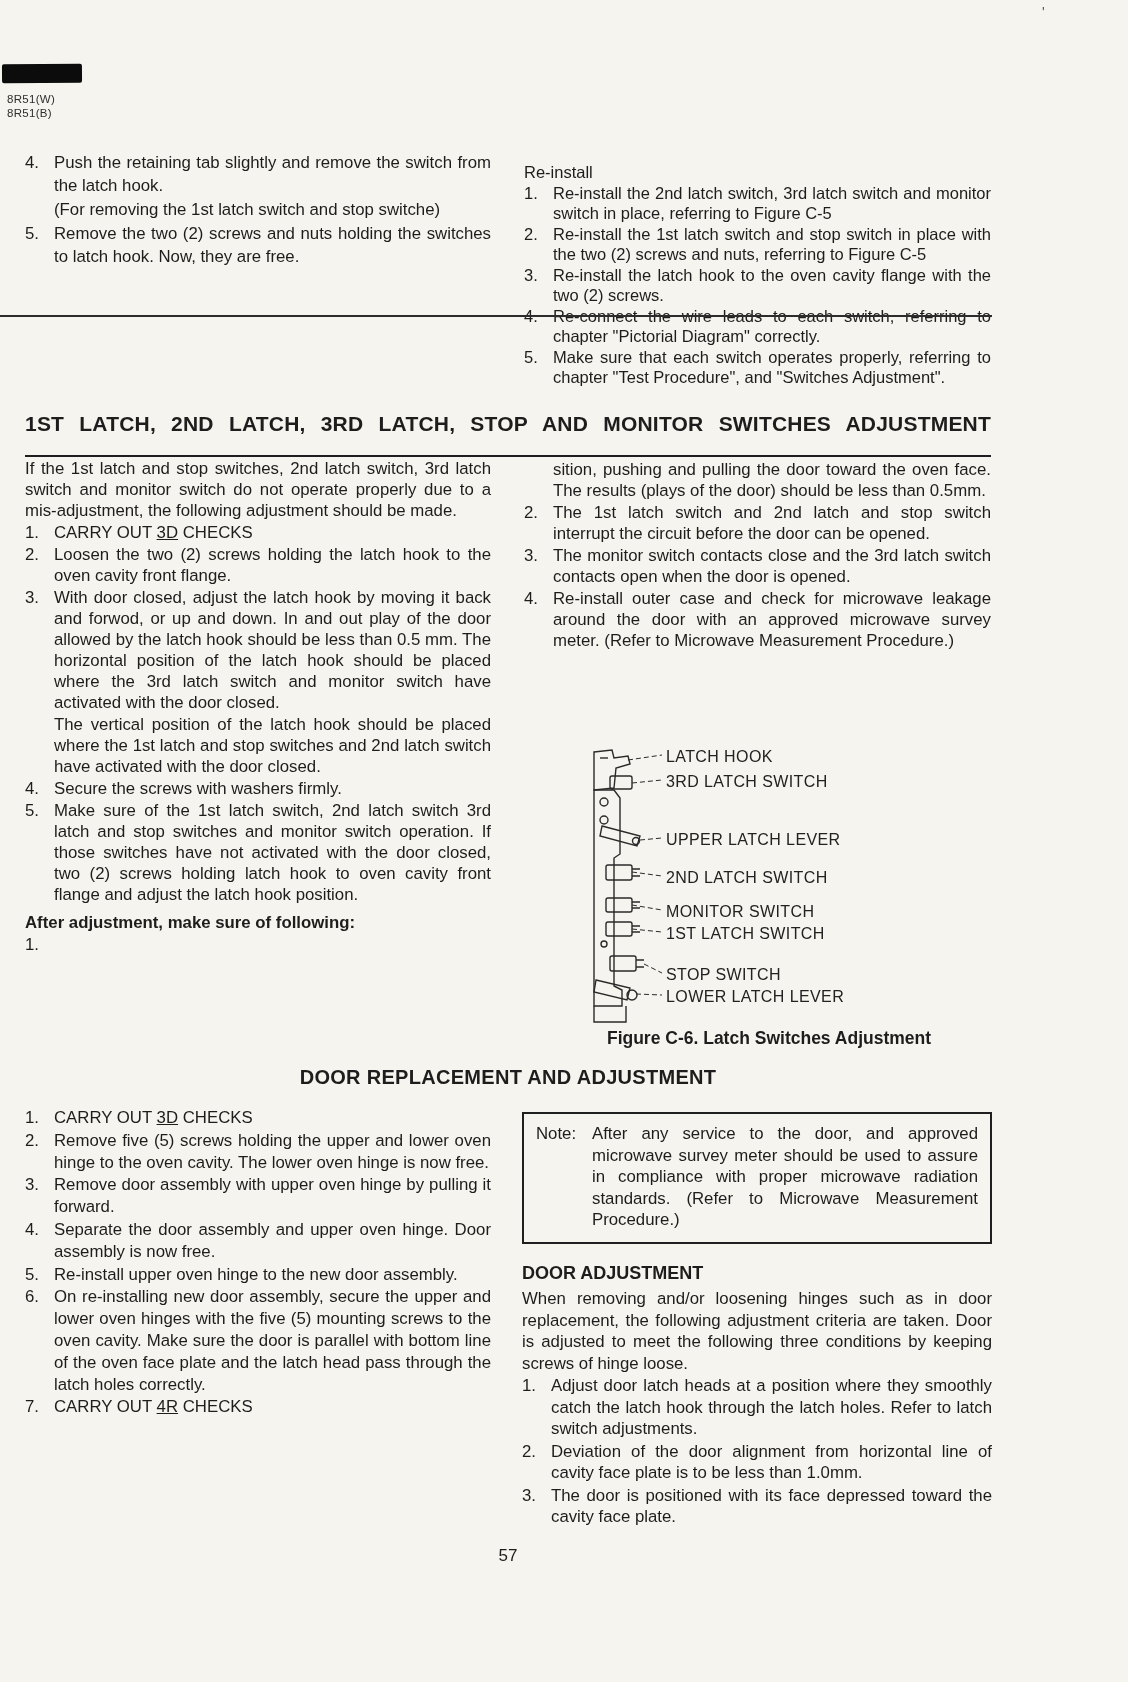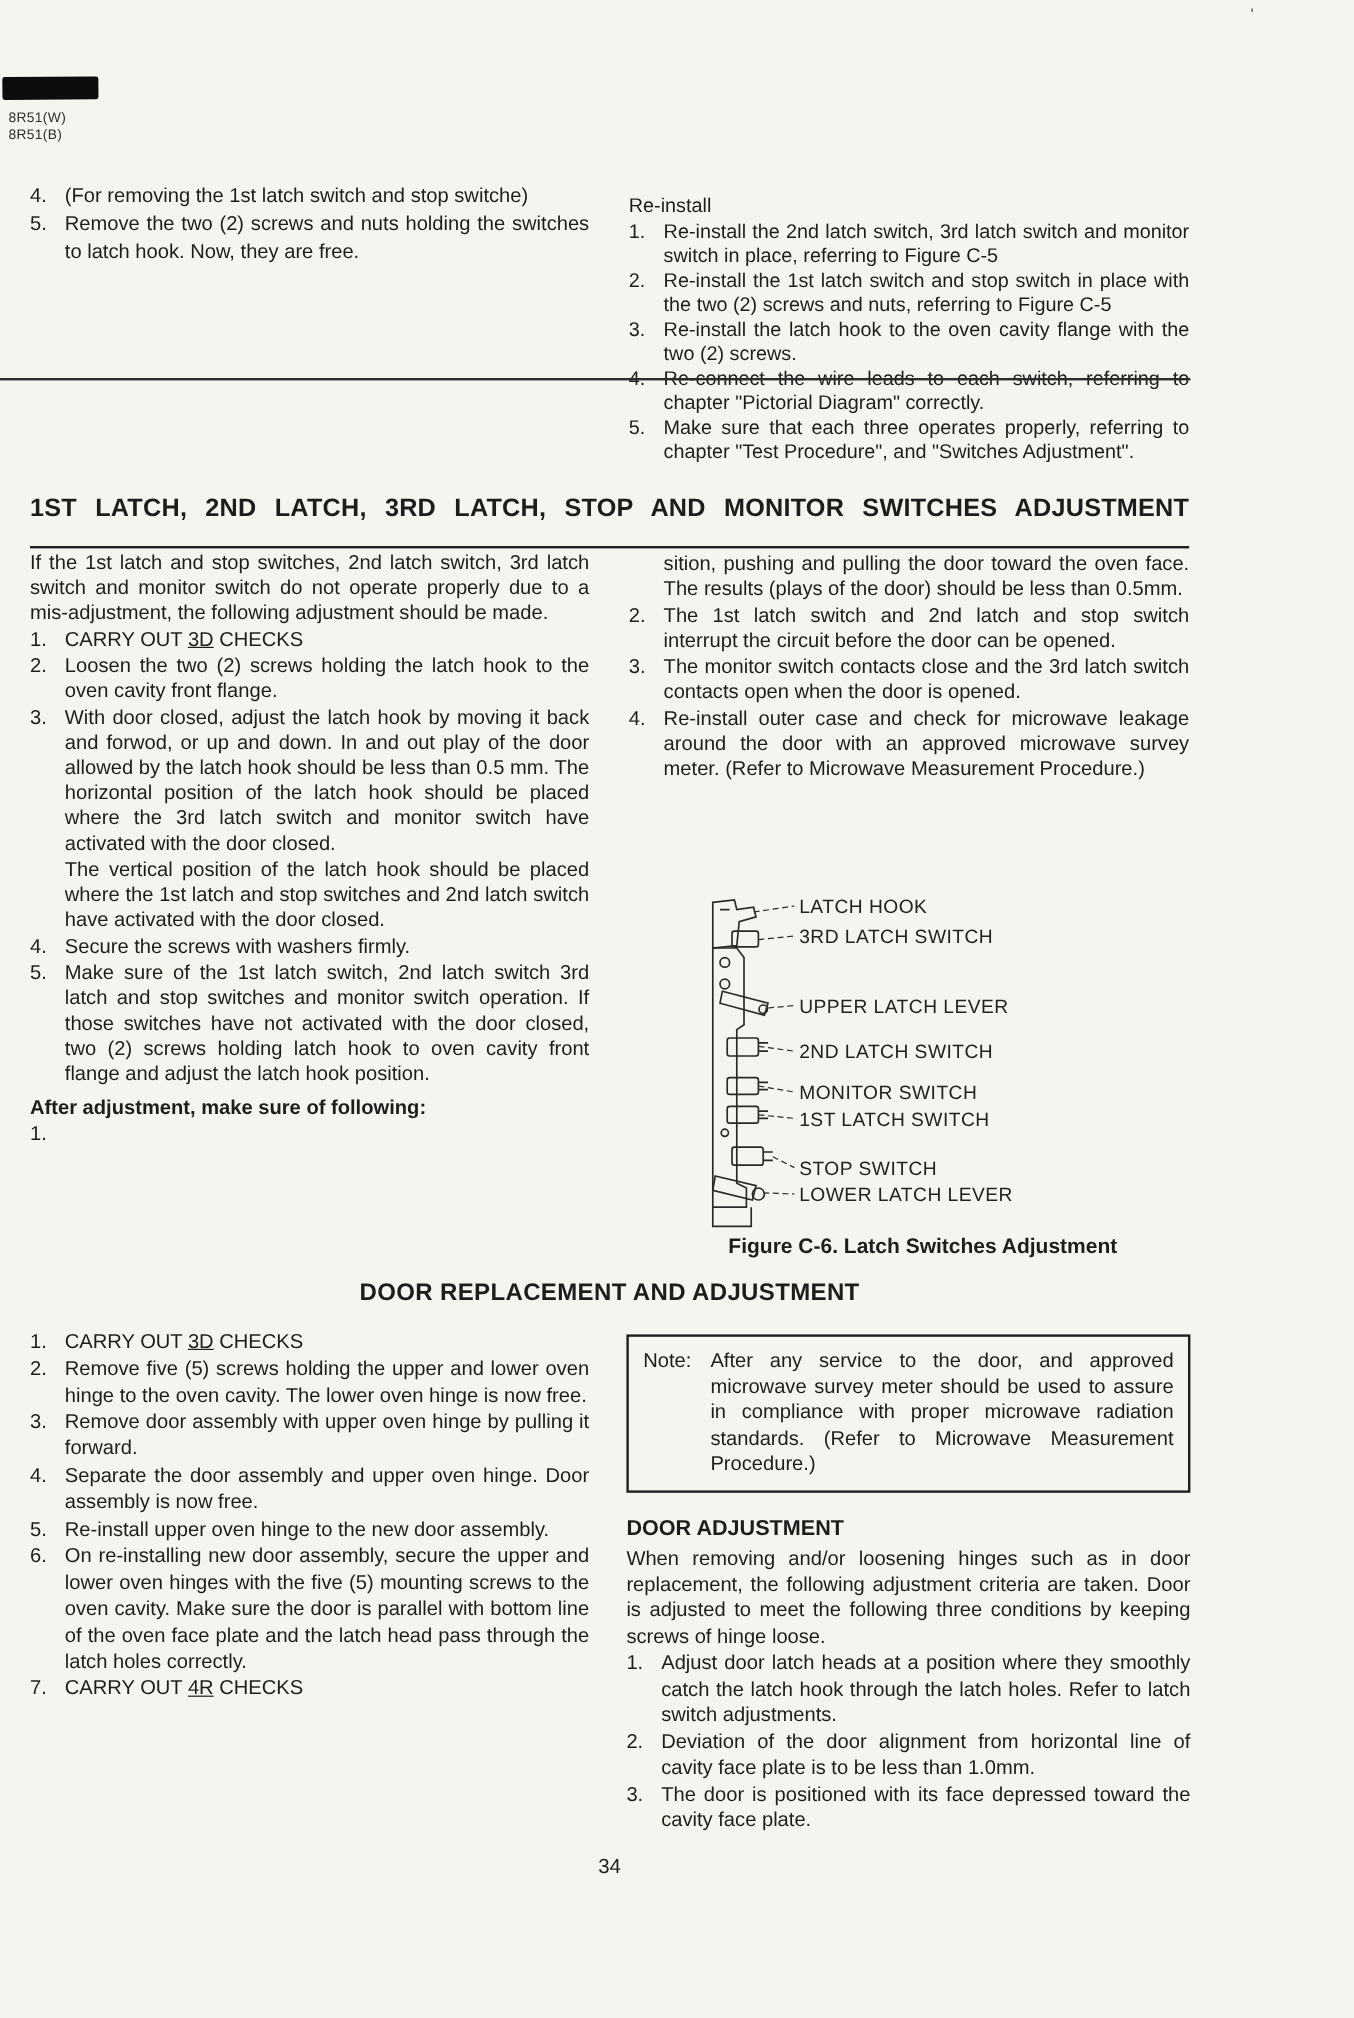--- a/index.html
+++ b/index.html
@@ -63,20 +63,21 @@
 <div class="page">
 
   <div class="tick abs">'</div>
   <div class="blob abs"></div>
   <div class="model abs" style="top:93px">8R51(W)</div>
   <div class="model abs" style="top:107px">8R51(B)</div>
 
   <div id="topleft" class="abs col">
     <div class="li">
       <span class="n">4.</span>
+      <span>Push the retaining tab slightly and remove the switch from the latch hook.</span>
     </div>
     <div class="li nonum">
       <span>(For removing the 1st latch switch and stop switche)</span>
     </div>
     <div class="li">
       <span class="n">5.</span>
       <span>Remove the two (2) screws and nuts holding the switches to latch hook. Now, they are free.</span>
     </div>
   </div>
 
@@ -93,21 +94,21 @@
     <div class="li">
       <span class="n">3.</span>
       <span>Re-install the latch hook to the oven cavity flange with the two (2) screws.</span>
     </div>
     <div class="li">
       <span class="n">4.</span>
       <span>Re-connect the wire leads to each switch, referring to chapter "Pictorial Diagram" correctly.</span>
     </div>
     <div class="li">
       <span class="n">5.</span>
-      <span>Make sure that each three operates properly, referring to chapter "Test Procedure", and "Switches Adjustment".</span>
+      <span>Make sure that each switch operates properly, referring to chapter "Test Procedure", and "Switches Adjustment".</span>
     </div>
   </div>
 
   <div id="rule-artifact" class="abs"></div>
 
   <div id="heading1" class="abs">1ST LATCH, 2ND LATCH, 3RD LATCH, STOP AND MONITOR SWITCHES ADJUSTMENT</div>
 
   <div id="latchleft" class="abs col">
     <div class="para">If the 1st latch and stop switches, 2nd latch switch, 3rd latch switch and monitor switch do not operate properly due to a mis-adjustment, the following adjustment should be made.</div>
     <div class="li">
@@ -250,15 +251,15 @@
     <div class="li">
       <span class="n">2.</span>
       <span>Deviation of the door alignment from horizontal line of cavity face plate is to be less than 1.0mm.</span>
     </div>
     <div class="li">
       <span class="n">3.</span>
       <span>The door is positioned with its face depressed toward the cavity face plate.</span>
     </div>
   </div>
 
-  <div id="pageno" class="abs">34</div>
+  <div id="pageno" class="abs">57</div>
 
 </div>
 
 </body></html>

